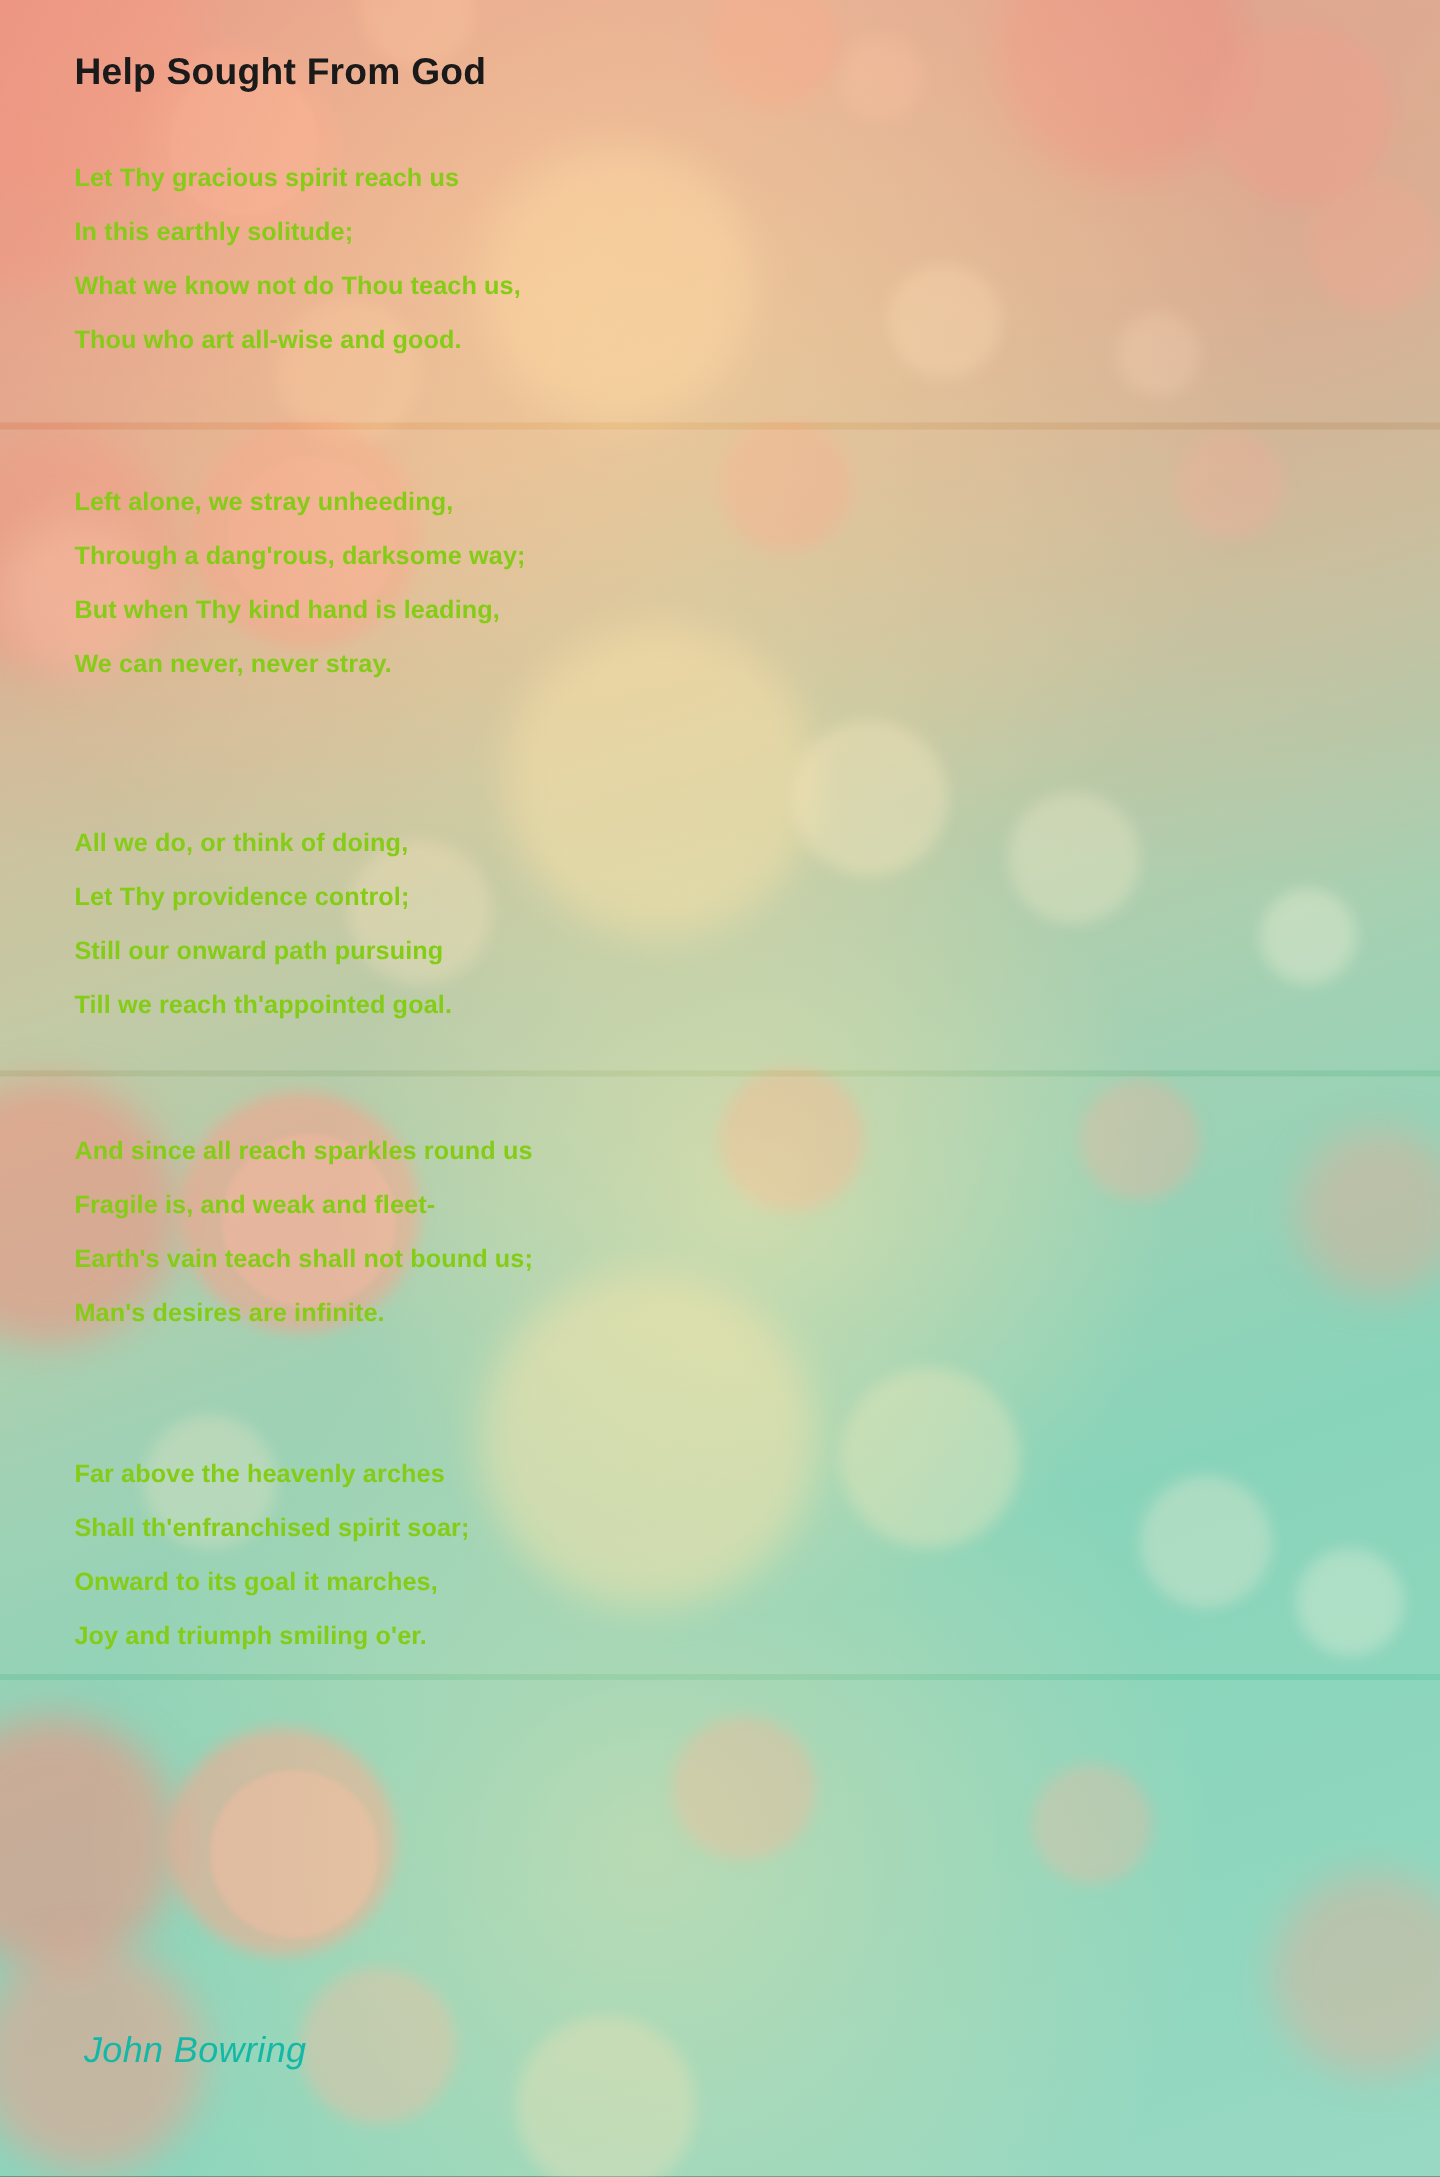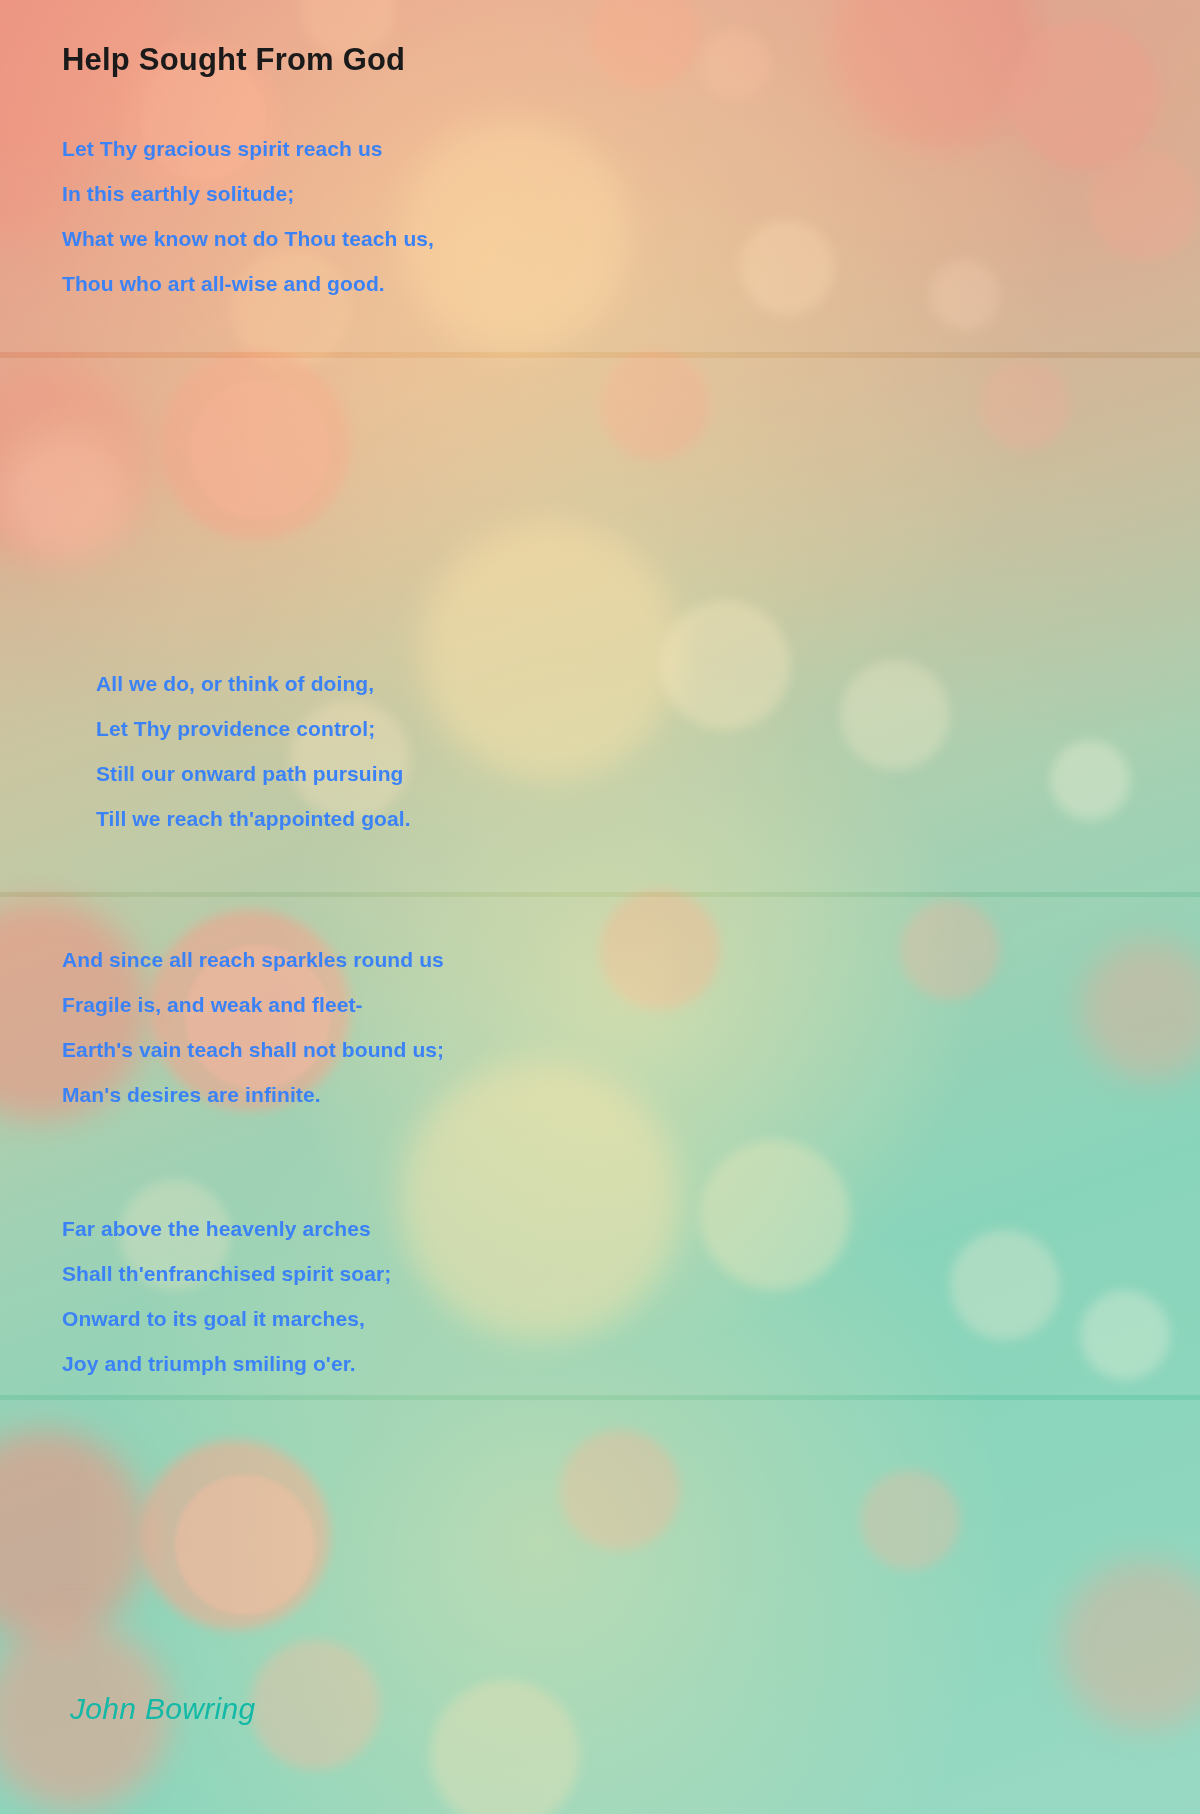--- a/index.html
+++ b/index.html
@@ -72,21 +72,21 @@
     top: 42px;
     font-size: 31px;
     font-weight: bold;
     color: #1a1a1a;
     letter-spacing: 0.2px;
   }
 
   .stanza {
     position: absolute;
     left: 62px;
-    color: #3b82f6;
+    color: #84cc16;
     font-size: 21px;
     font-weight: bold;
     line-height: 45px;
     white-space: pre;
     letter-spacing: 0.1px;
   }
 
   .author {
     position: absolute;
     left: 70px;
@@ -163,22 +163,26 @@
   <div class="band" style="top:1400px; height:414px;"></div>
 
   <div class="content">
     <div class="title">Help Sought From God</div>
 
     <div class="stanza" style="top:126px;"><span>Let Thy gracious spirit reach us</span>
 <span>In this earthly solitude;</span>
 <span>What we know not do Thou teach us,</span>
 <span>Thou who art all-wise and good.</span></div>
 
+    <div class="stanza" style="top:396px;"><span>Left alone, we stray unheeding,</span>
+<span>Through a dang'rous, darksome way;</span>
+<span>But when Thy kind hand is leading,</span>
+<span>We can never, never stray.</span></div>
 
-    <div class="stanza" style="top:661px;margin-left:34px;"><span>All we do, or think of doing,</span>
+    <div class="stanza" style="top:680px;"><span>All we do, or think of doing,</span>
 <span>Let Thy providence control;</span>
 <span>Still our onward path pursuing</span>
 <span>Till we reach th'appointed goal.</span></div>
 
     <div class="stanza" style="top:937px;"><span>And since all reach sparkles round us</span>
 <span>Fragile is, and weak and fleet-</span>
 <span>Earth's vain teach shall not bound us;</span>
 <span>Man's desires are infinite.</span></div>
 
     <div class="stanza" style="top:1206px;"><span>Far above the heavenly arches</span>

